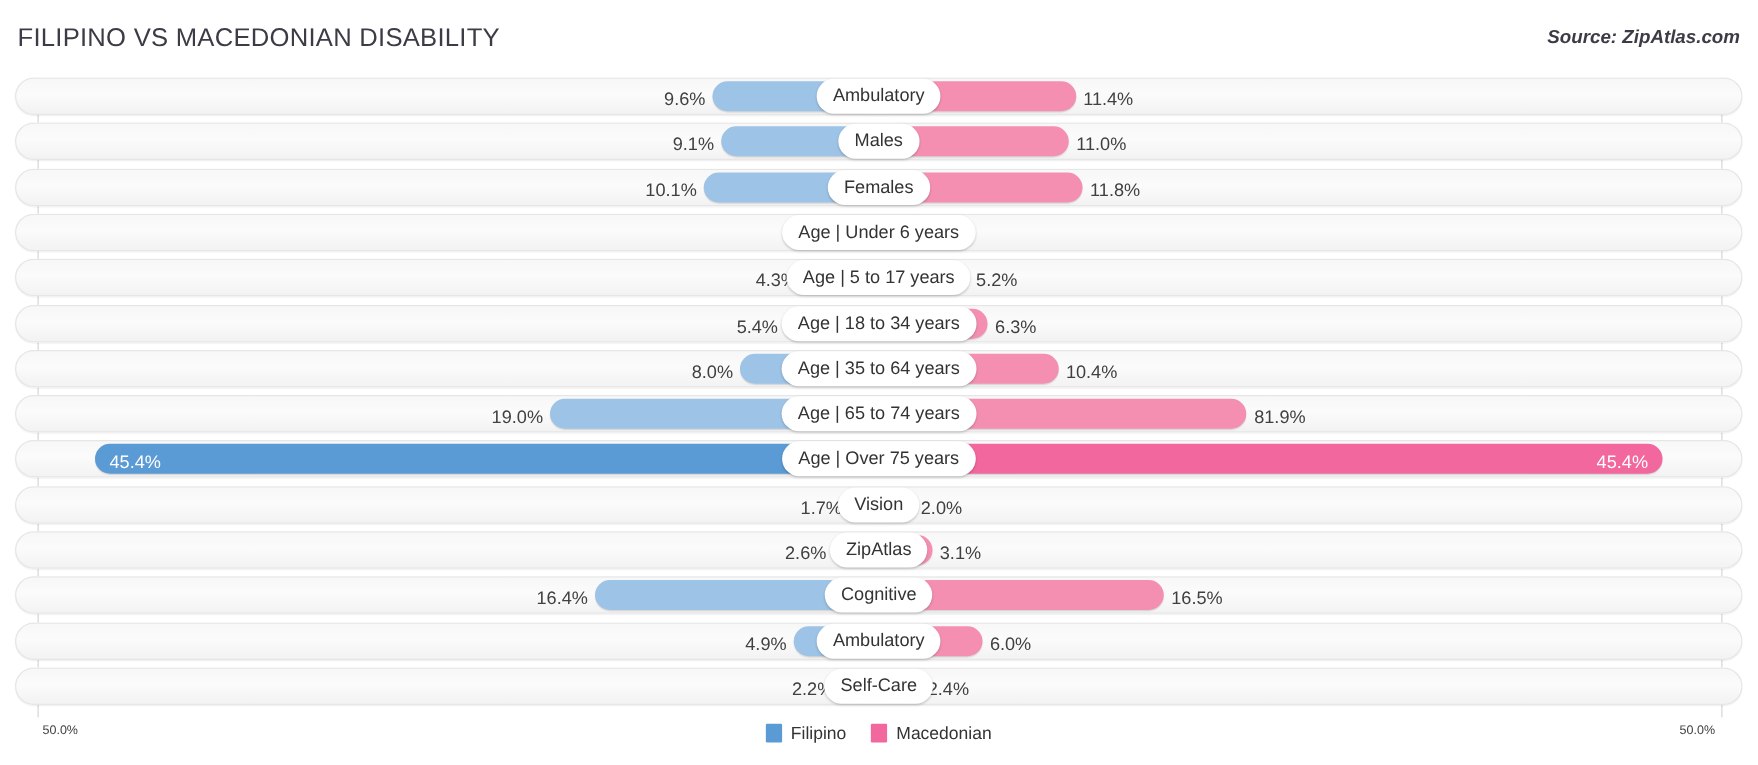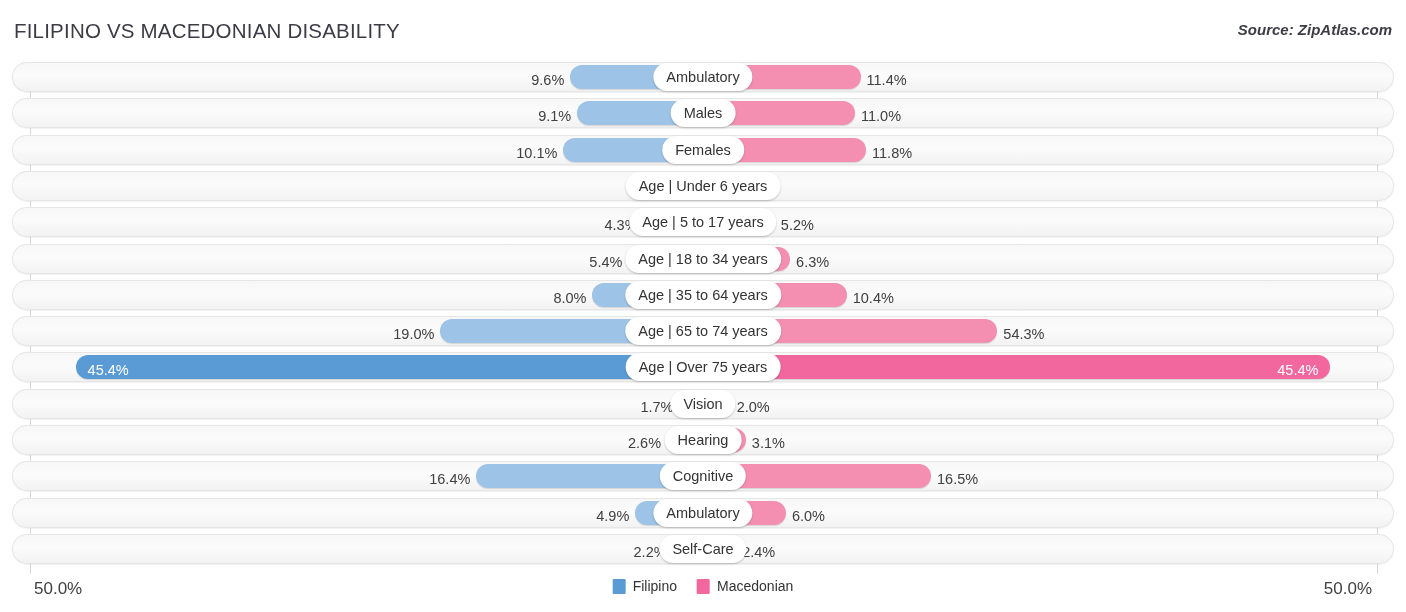--- a/index.html
+++ b/index.html
@@ -120,21 +120,21 @@
   .footer {
     position: absolute;
     left: 0;
     top: 576px;
     width: 1406px;
     height: 36px;
   }
   .axis-end {
     position: absolute;
     top: 3px;
-    font-size: 17px;
+    font-size: 10px;
     color: #404040;
   }
   .axis-end.left  { left: 34px; }
   .axis-end.right { right: 34px; }
   .legend {
     position: absolute;
     left: 50%;
     top: 2px;
     transform: translateX(-50%);
     display: flex;
@@ -230,21 +230,21 @@
       <div class="bar right" style="width: 143.728px; background: rgb(244, 143, 177);">
         <span class="bar-value outside-right">10.4%</span>
       </div>
       <div class="cat-label">Age | 35 to 64 years</div>
     </div>
     <div class="row" style="top: 254.1px;">
       <div class="bar left" style="width: 262.58px; background: rgb(157, 195, 230);">
         <span class="bar-value outside-left">19.0%</span>
       </div>
       <div class="bar right" style="width: 294.366px; background: rgb(244, 143, 177);">
-        <span class="bar-value outside-right">54.3%</span>
+        <span class="bar-value outside-right">81.9%</span>
       </div>
       <div class="cat-label">Age | 65 to 74 years</div>
     </div>
     <div class="row" style="top: 290.4px;">
       <div class="bar left" style="width: 627.428px; background: rgb(91, 155, 213);">
         <span class="bar-value inside-left">45.4%</span>
       </div>
       <div class="bar right" style="width: 627.428px; background: rgb(242, 103, 157);">
         <span class="bar-value inside-right">45.4%</span>
       </div>
@@ -259,21 +259,21 @@
       </div>
       <div class="cat-label">Vision</div>
     </div>
     <div class="row" style="top: 363px;">
       <div class="bar left" style="width: 35.932px; background: rgb(157, 195, 230);">
         <span class="bar-value outside-left">2.6%</span>
       </div>
       <div class="bar right" style="width: 42.842px; background: rgb(244, 143, 177);">
         <span class="bar-value outside-right">3.1%</span>
       </div>
-      <div class="cat-label">Hearing</div>
+      <div class="cat-label">ZipAtlas</div>
     </div>
     <div class="row" style="top: 399.3px;">
       <div class="bar left" style="width: 226.648px; background: rgb(157, 195, 230);">
         <span class="bar-value outside-left">16.4%</span>
       </div>
       <div class="bar right" style="width: 228.03px; background: rgb(244, 143, 177);">
         <span class="bar-value outside-right">16.5%</span>
       </div>
       <div class="cat-label">Cognitive</div>
     </div>

